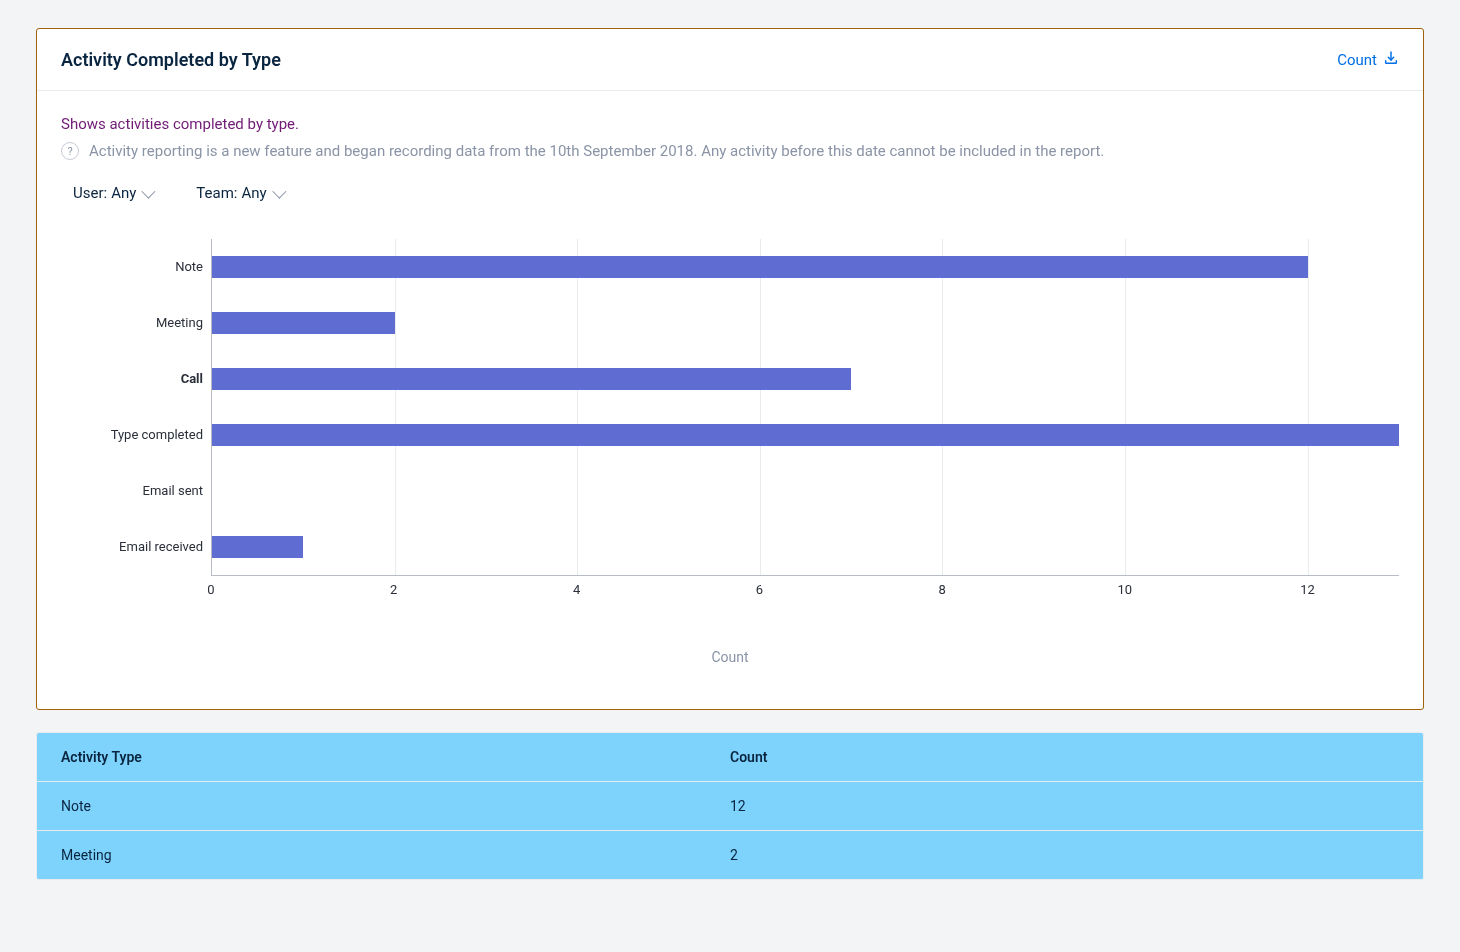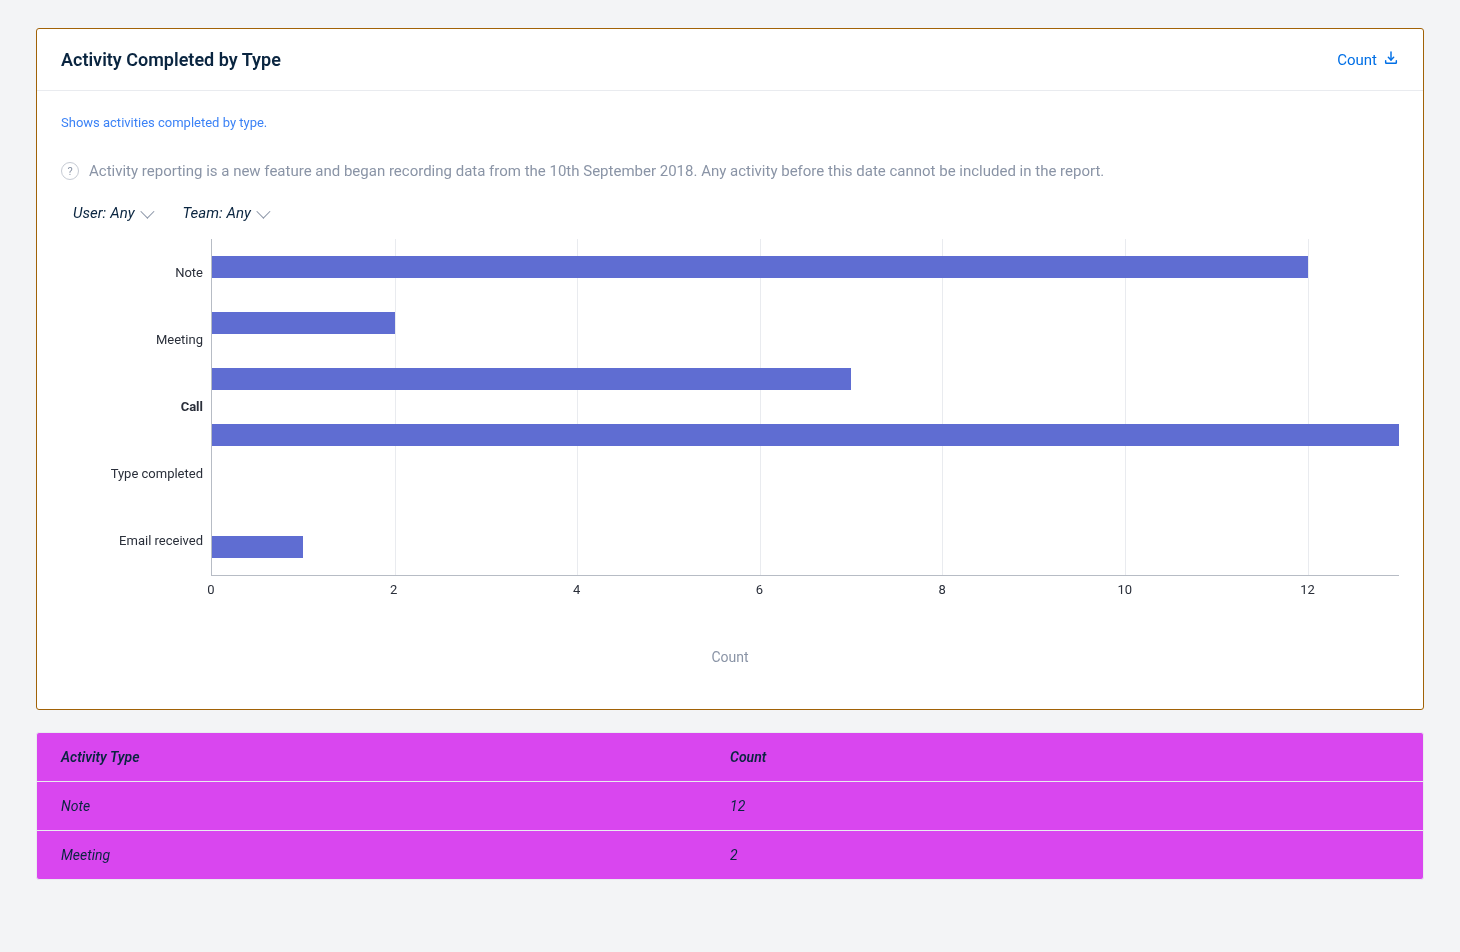--- a/index.html
+++ b/index.html
@@ -32,23 +32,23 @@
       display: flex;
       align-items: center;
       gap: 6px;
       color: #006fe6;
       font-size: 15px;
       cursor: pointer;
     }
     .export-link svg { width: 16px; height: 16px; }
     .card-body { padding: 24px; }
     .subtitle {
-      color: #3b82f6;
-      font-size: 13px;
-      margin-bottom: 32px;
+      color: #701a75;
+      font-size: 15px;
+      margin-bottom: 9px;
     }
     .info-row {
       display: flex;
       align-items: center;
       gap: 10px;
       color: #8a94a6;
       font-size: 15px;
       margin-bottom: 24px;
     }
     .help-icon {
@@ -58,24 +58,23 @@
       width: 18px;
       height: 18px;
       border-radius: 50%;
       border: 1px solid #c6cbd4;
       color: #8a94a6;
       font-size: 11px;
       flex-shrink: 0;
     }
     .filters {
       display: flex;
-      gap: 32px;
-      margin-bottom: 7px;
+      gap: 44px;
+      margin-bottom: 27px;
       padding-left: 12px;
-      font-style: italic;
     }
     .filter {
       display: flex;
       align-items: center;
       gap: 4px;
       font-size: 15px;
       color: #0a2540;
       cursor: pointer;
     }
     .filter .value { font-weight: 400; }
@@ -152,24 +151,23 @@
     }
     .x-title {
       text-align: center;
       margin-top: 44px;
       color: #8a94a6;
       font-size: 14px;
     }
 
     
     .table-card {
-      background: #d946ef;
+      background: #7dd3fc;
       border: 1px solid #e9ebef;
       border-radius: 3px;
-      font-style: italic;
     }
     .table-row {
       display: flex;
       padding: 16px 24px;
       border-bottom: 1px solid #e9ebef;
     }
     .table-row:last-child { border-bottom: none; }
     .table-row .col1 { flex: 1; }
     .table-row .col2 { flex: 1; }
     .table-header { font-weight: 600; color: #0a2540; }
@@ -213,20 +211,21 @@
       </div>
     </div>
 
     <div class="chart-wrap">
       <div class="chart" id="chart" style="height: 336px;">
         <div class="y-labels" id="y-labels">
             <div style="height: 56px; line-height: 56px;">Note</div>
             <div style="height: 56px; line-height: 56px;">Meeting</div>
             <div style="height: 56px; line-height: 56px; font-weight: bold;">Call</div>
             <div style="height: 56px; line-height: 56px;">Type completed</div>
+            <div style="height: 56px; line-height: 56px;">Email sent</div>
             <div style="height: 56px; line-height: 56px;">Email received</div>
           </div>
         <div class="plot" id="plot">
           <div class="bars" id="bars">
               <div class="bar-row" style="height: 56px;">
                 <div class="bar" style="width: 92.3077%; background: rgb(95, 109, 210);"></div>
               </div>
               <div class="bar-row" style="height: 56px;">
                 <div class="bar" style="width: 15.3846%; background: rgb(95, 109, 210);"></div>
               </div>

